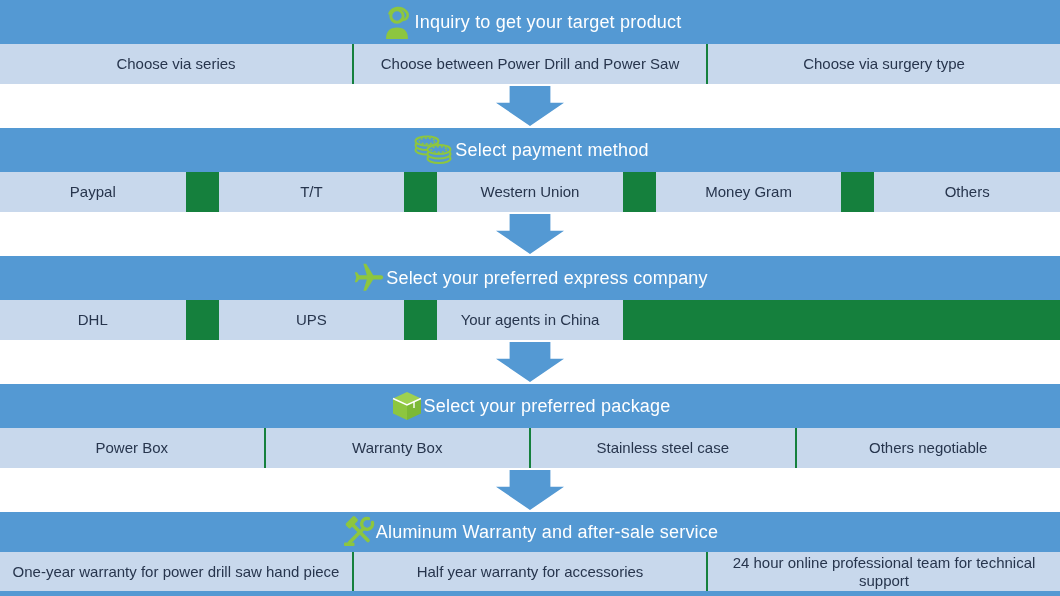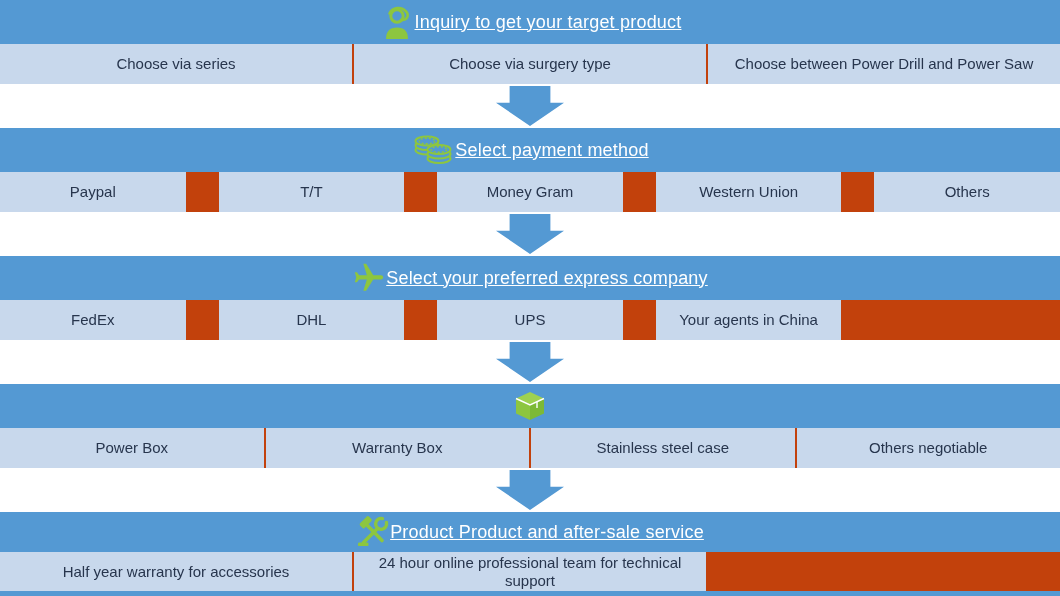--- a/index.html
+++ b/index.html
@@ -2,25 +2,25 @@
 <html><head>
 <meta charset="utf-8">
 <style>
   html,body{margin:0;padding:0;background:#fff;}
   .canvas{
     position:relative;width:1060px;height:596px;background:#ffffff;
     font-family:"Liberation Sans",sans-serif;overflow:hidden;
   }
   .sec-header{
     height:44px;background:#5499d3;display:flex;align-items:center;justify-content:center;
-    color:#ffffff;font-size:18px;letter-spacing:.2px;text-decoration:underline;
+    color:#ffffff;font-size:18px;letter-spacing:.2px;
   }
   .sec-header.small{height:40px;}
   .sec-header .ico{display:flex;align-items:center;justify-content:center;}
-  .cells{display:grid;gap:2px;background:#c2410c;height:40px;}
+  .cells{display:grid;gap:2px;background:#15803d;height:40px;}
   .cells.last{height:39px;}
   .cols-3{grid-template-columns:repeat(3,1fr);}
   .cols-4{grid-template-columns:repeat(4,1fr);}
   .cols-5{grid-template-columns:repeat(5,1fr);gap:33px;}
   .cell{
     background:#c8d8ec;display:flex;align-items:center;justify-content:center;
     font-size:15px;color:#27354d;text-align:center;line-height:1.15;padding:0 10px;
   }
   .gap{height:44px;background:#ffffff;display:flex;align-items:center;justify-content:center;}
   .down-arrow{
@@ -40,22 +40,22 @@
         <path d="M7,36 q0,-11.5 11,-11.5 q11,0 11,11.5 z" fill="#8dc63f"></path>
         <circle cx="18" cy="13" r="6.2" fill="none" stroke="#8dc63f" stroke-width="3"></circle>
         <path d="M10.5,10.5 a9.5,8.5 0 0 1 16.5,-2" fill="none" stroke="#8dc63f" stroke-width="2.6" stroke-linecap="round"></path>
         <path d="M27,8.5 a4,4.5 0 0 1 -1.5,8 l-3.5,0.6" fill="none" stroke="#8dc63f" stroke-width="2.6" stroke-linecap="round"></path>
       </svg>
     </span>
     <span>Inquiry to get your target product</span>
   </div>
   <div class="cells cols-3">
     <div class="cell">Choose via series</div>
+    <div class="cell">Choose between Power Drill and Power Saw</div>
     <div class="cell">Choose via surgery type</div>
-    <div class="cell">Choose between Power Drill and Power Saw</div>
   </div>
 
   <div class="gap">
     <div class="down-arrow"></div>
   </div>
 
   <div class="sec-header">
     <span class="ico">
       <svg width="44" height="34" viewBox="0 0 44 34">
         <g stroke="#8dc63f" stroke-width="2" fill="#5499d3">
@@ -68,58 +68,58 @@
           <ellipse cx="28" cy="16.5" rx="11.5" ry="4.6"></ellipse>
           <ellipse cx="28" cy="16.5" rx="7.8" ry="2.8" stroke-dasharray="2 2" stroke-width="1.4"></ellipse>
         </g>
       </svg>
     </span>
     <span>Select payment method</span>
   </div>
   <div class="cells cols-5">
     <div class="cell">Paypal</div>
     <div class="cell">T/T</div>
+    <div class="cell">Western Union</div>
     <div class="cell">Money Gram</div>
-    <div class="cell">Western Union</div>
     <div class="cell">Others</div>
   </div>
 
   <div class="gap">
     <div class="down-arrow"></div>
   </div>
 
   <div class="sec-header">
     <span class="ico">
       <svg width="34" height="34" viewBox="0 0 24 24">
         <path transform="rotate(90 12 12)" fill="#8dc63f" d="M21,16v-2l-8-5V3.5C13,2.67,12.33,2,11.5,2S10,2.67,10,3.5V9l-8,5v2l8-2.5V19l-2,1.5V22l3.5-1l3.5,1v-1.5L13,19v-5.5L21,16z"></path>
       </svg>
     </span>
     <span>Select your preferred express company</span>
   </div>
   <div class="cells cols-5">
-    <div class="cell">FedEx</div>
     <div class="cell">DHL</div>
     <div class="cell">UPS</div>
     <div class="cell">Your agents in China</div>
   </div>
 
   <div class="gap">
     <div class="down-arrow"></div>
   </div>
 
   <div class="sec-header">
     <span class="ico">
       <svg width="34" height="34" viewBox="0 0 34 34">
         <polygon points="17,3 31,9.5 17,16 3,9.5" fill="#9ed150"></polygon>
         <polygon points="3,9.5 17,16 17,31 3,24.5" fill="#8dc63f"></polygon>
         <polygon points="17,16 31,9.5 31,24.5 17,31" fill="#7cb936"></polygon>
         <polyline points="3,9.5 17,16 31,9.5" fill="none" stroke="#ffffff" stroke-width="1.4"></polyline>
         <line x1="24" y1="12.7" x2="24" y2="19" stroke="#ffffff" stroke-width="1.4"></line>
       </svg>
     </span>
+    <span>Select your preferred package</span>
   </div>
   <div class="cells cols-4">
     <div class="cell">Power Box</div>
     <div class="cell">Warranty Box</div>
     <div class="cell">Stainless steel case</div>
     <div class="cell">Others negotiable</div>
   </div>
 
   <div class="gap">
     <div class="down-arrow"></div>
@@ -128,22 +128,23 @@
   <div class="sec-header small">
     <span class="ico">
       <svg width="34" height="34" viewBox="0 0 34 34">
         <line x1="10" y1="9" x2="26" y2="25.5" stroke="#8dc63f" stroke-width="3.6" stroke-linecap="round"></line>
         <rect x="3.5" y="4" width="12.5" height="6.5" rx="1.5" transform="rotate(-45 9.75 7.25)" fill="#8dc63f"></rect>
         <rect x="2" y="27.5" width="10.5" height="3.6" rx="1.2" fill="#8dc63f"></rect>
         <line x1="7.5" y1="27.5" x2="21" y2="14" stroke="#8dc63f" stroke-width="3.6" stroke-linecap="round"></line>
         <path d="M29.9,6.2 A5.5,5.5 0 1 0 29.9,11.8" transform="rotate(-45 25 9)" fill="none" stroke="#8dc63f" stroke-width="3.4" stroke-linecap="round"></path>
       </svg>
     </span>
-    <span>Product Product and after-sale service</span>
+    <span>Aluminum Warranty and after-sale service</span>
   </div>
   <div class="cells cols-3 last">
+    <div class="cell">One-year warranty for power drill saw hand piece</div>
     <div class="cell">Half year warranty for accessories</div>
     <div class="cell">24 hour online professional team for technical support</div>
   </div>
 
   <div class="bottom-strip"></div>
 
 </div>
 
 </body></html>

